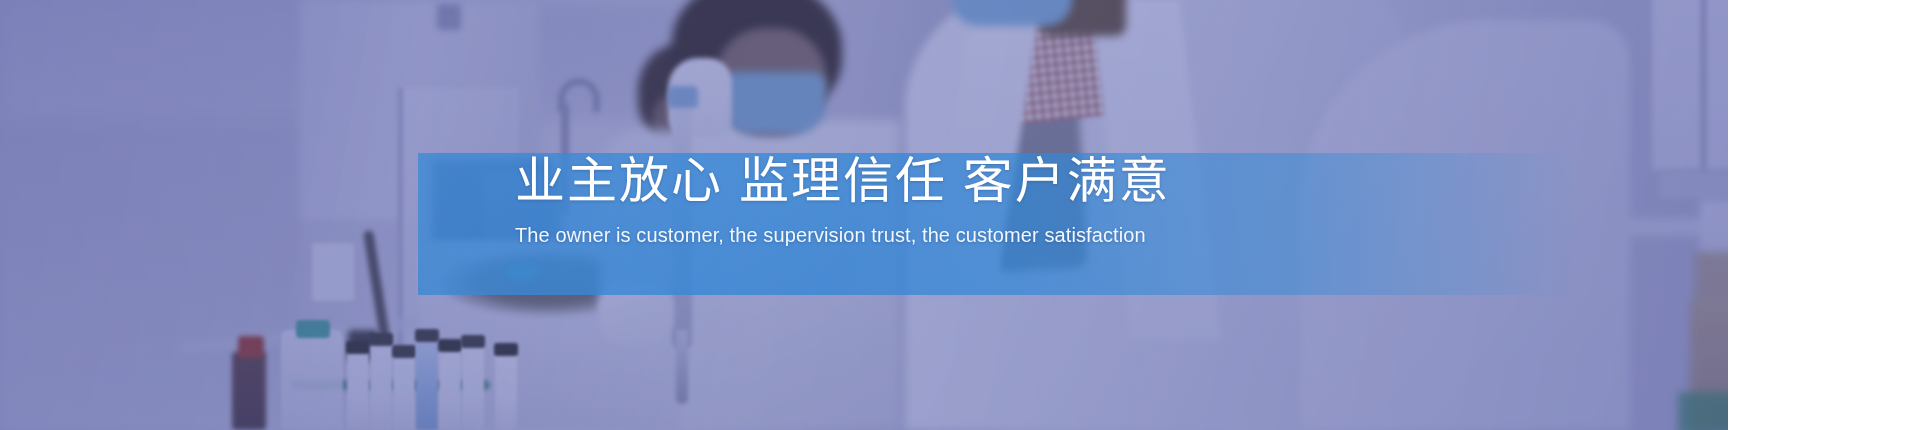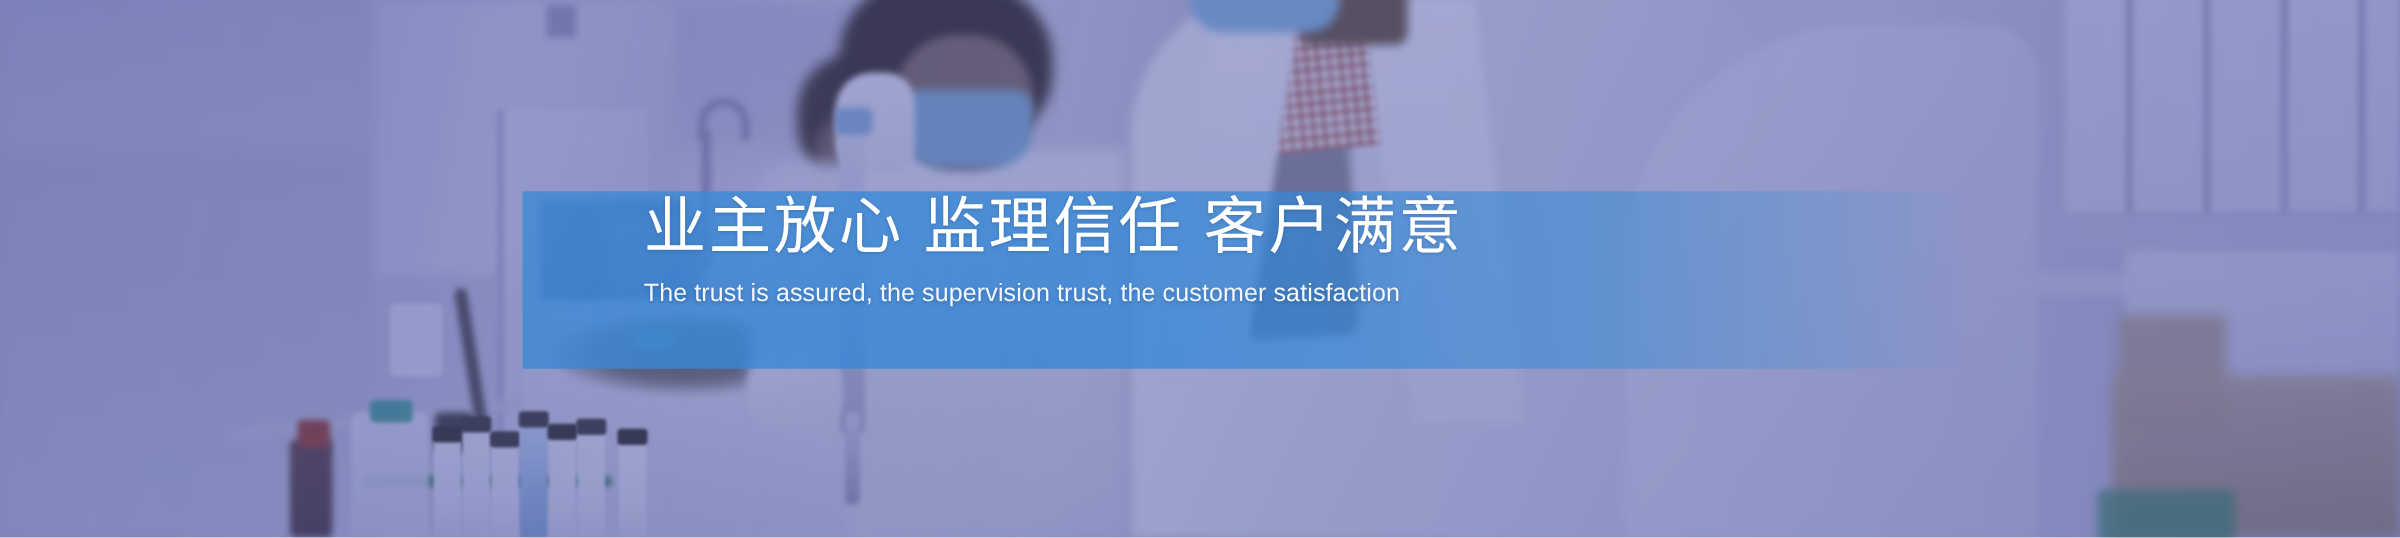--- a/index.html
+++ b/index.html
@@ -5,21 +5,21 @@
 <style>
   html, body {
     margin: 0;
     padding: 0;
     background: #ffffff;
   }
   * { box-sizing: border-box; }
 
   .banner {
     position: relative;
-    width: 1920px;
+    width: 1728px;
     height: 430px;
     overflow: hidden;
     font-family: "Liberation Sans", "DejaVu Sans", sans-serif;
     background: #8f92c2;
   }
 
   
   .photo {
     position: absolute;
     inset: 0;
@@ -654,16 +654,16 @@
 
   <div class="tint"></div>
   <div class="tint2"></div>
 
   <div class="band">
     <div class="band-sheen"></div>
   </div>
 
   <div class="text-wrap">
     <div class="headline">业主放心 监理信任  客户满意</div>
-    <div class="subline">The trust is assured, the supervision trust, the customer satisfaction</div>
+    <div class="subline">The owner is customer, the supervision trust, the customer satisfaction</div>
   </div>
 
 </div>
 
 </body></html>

